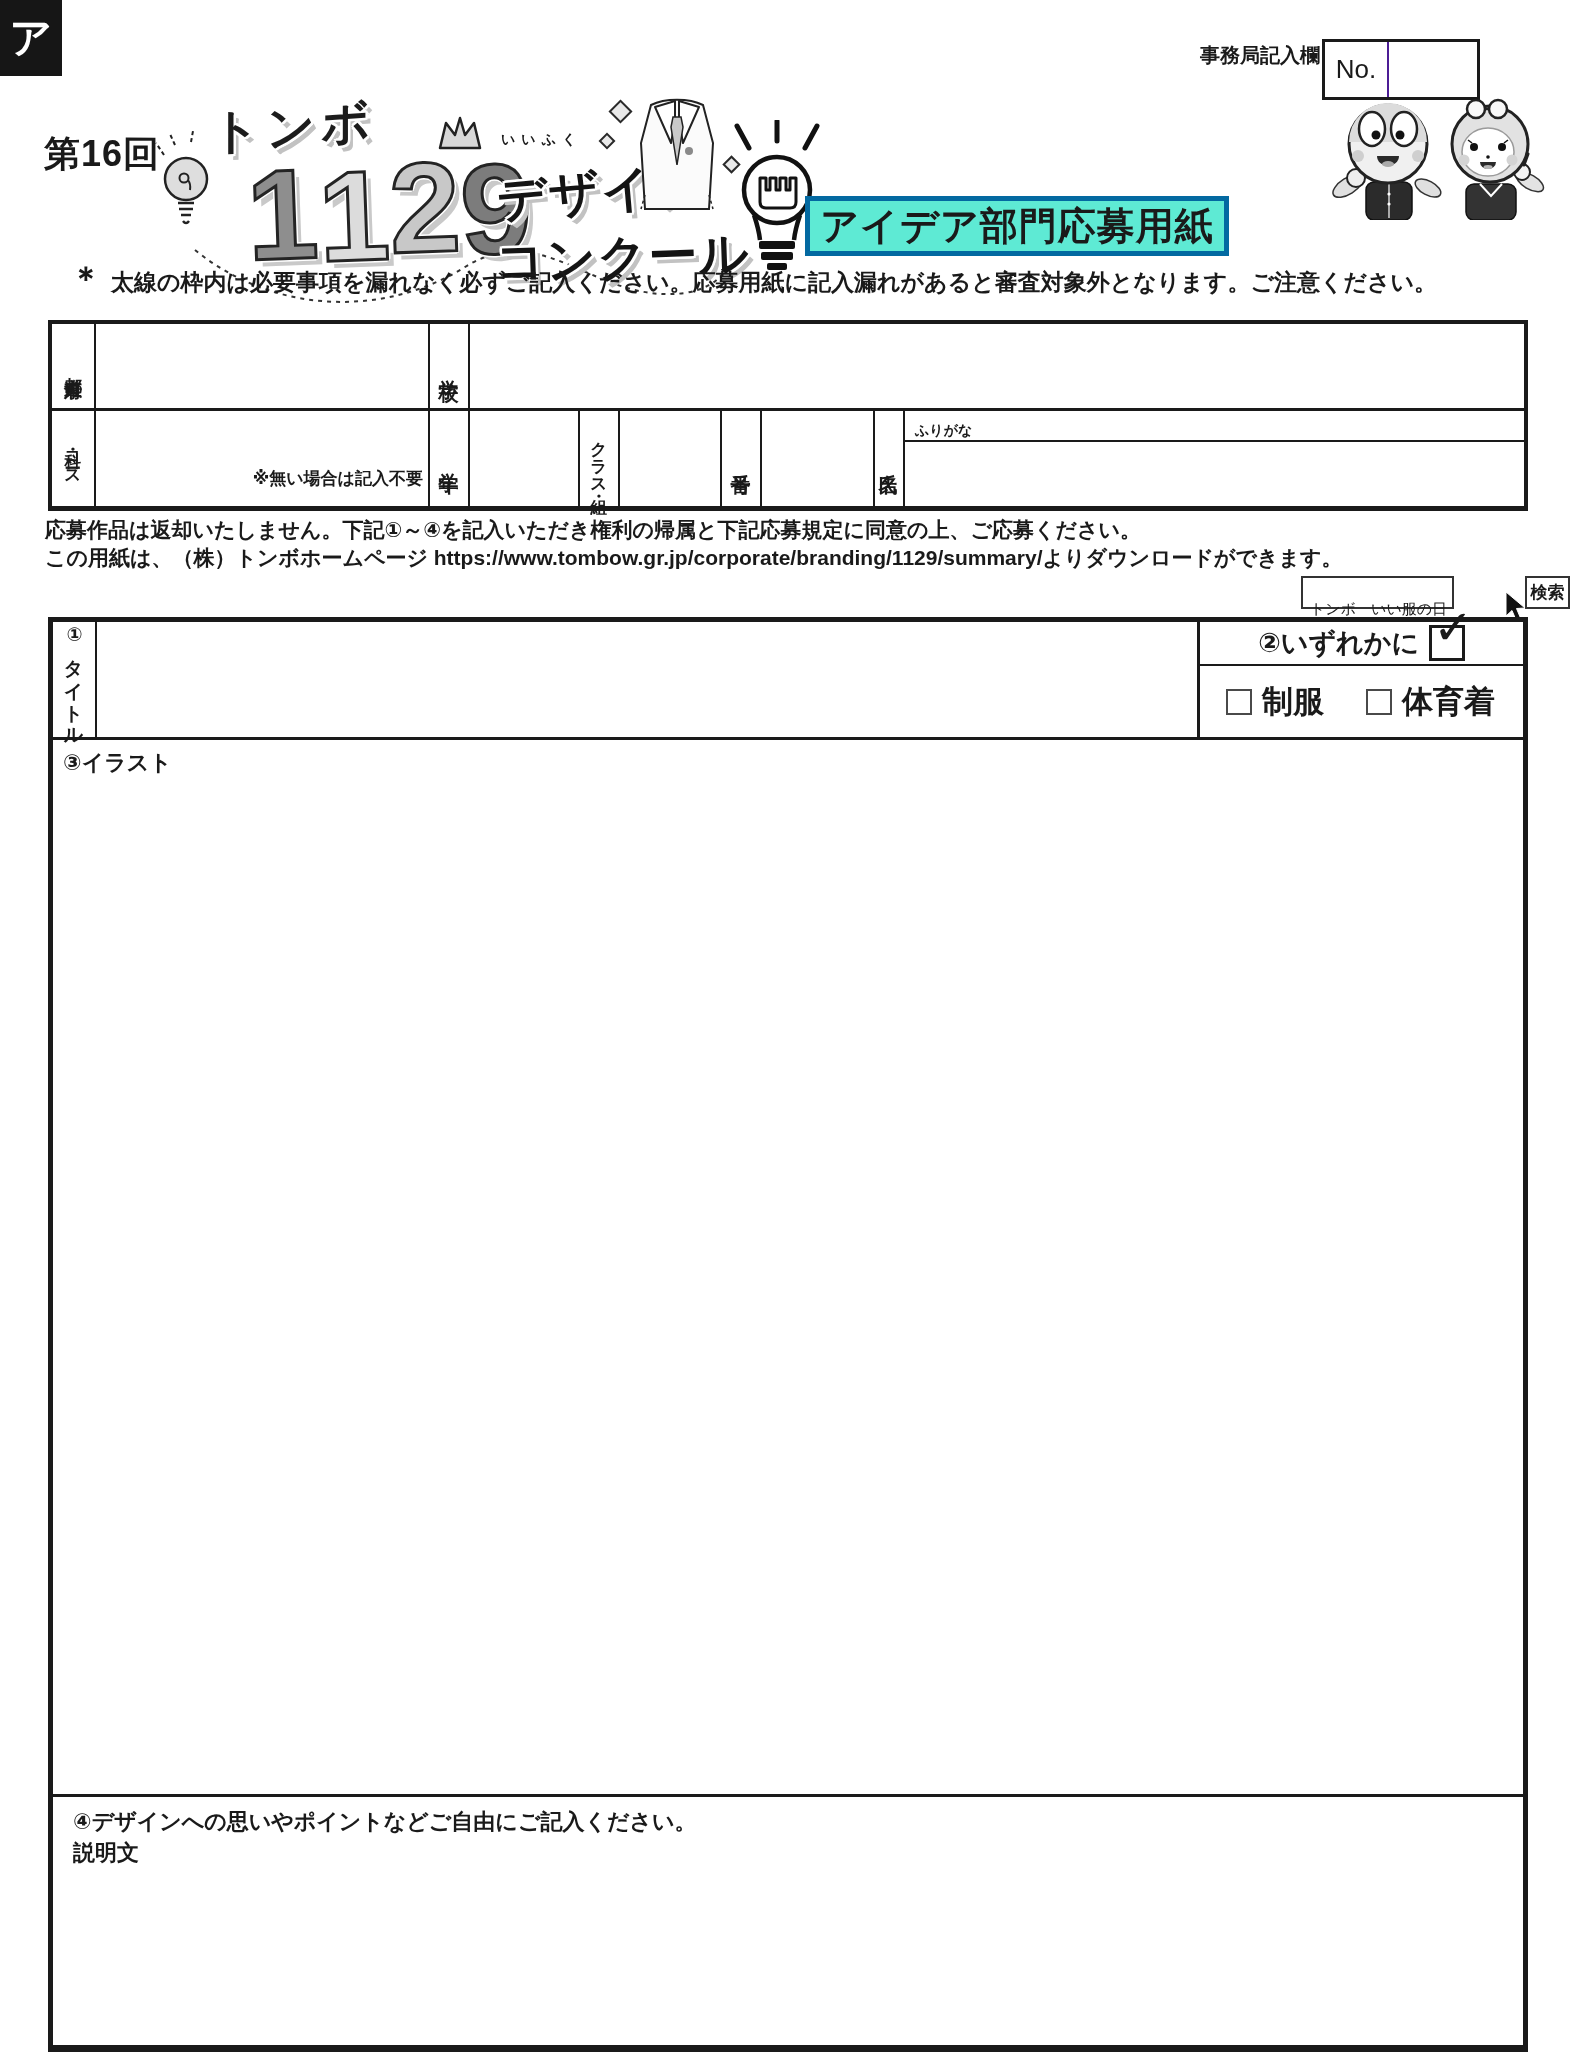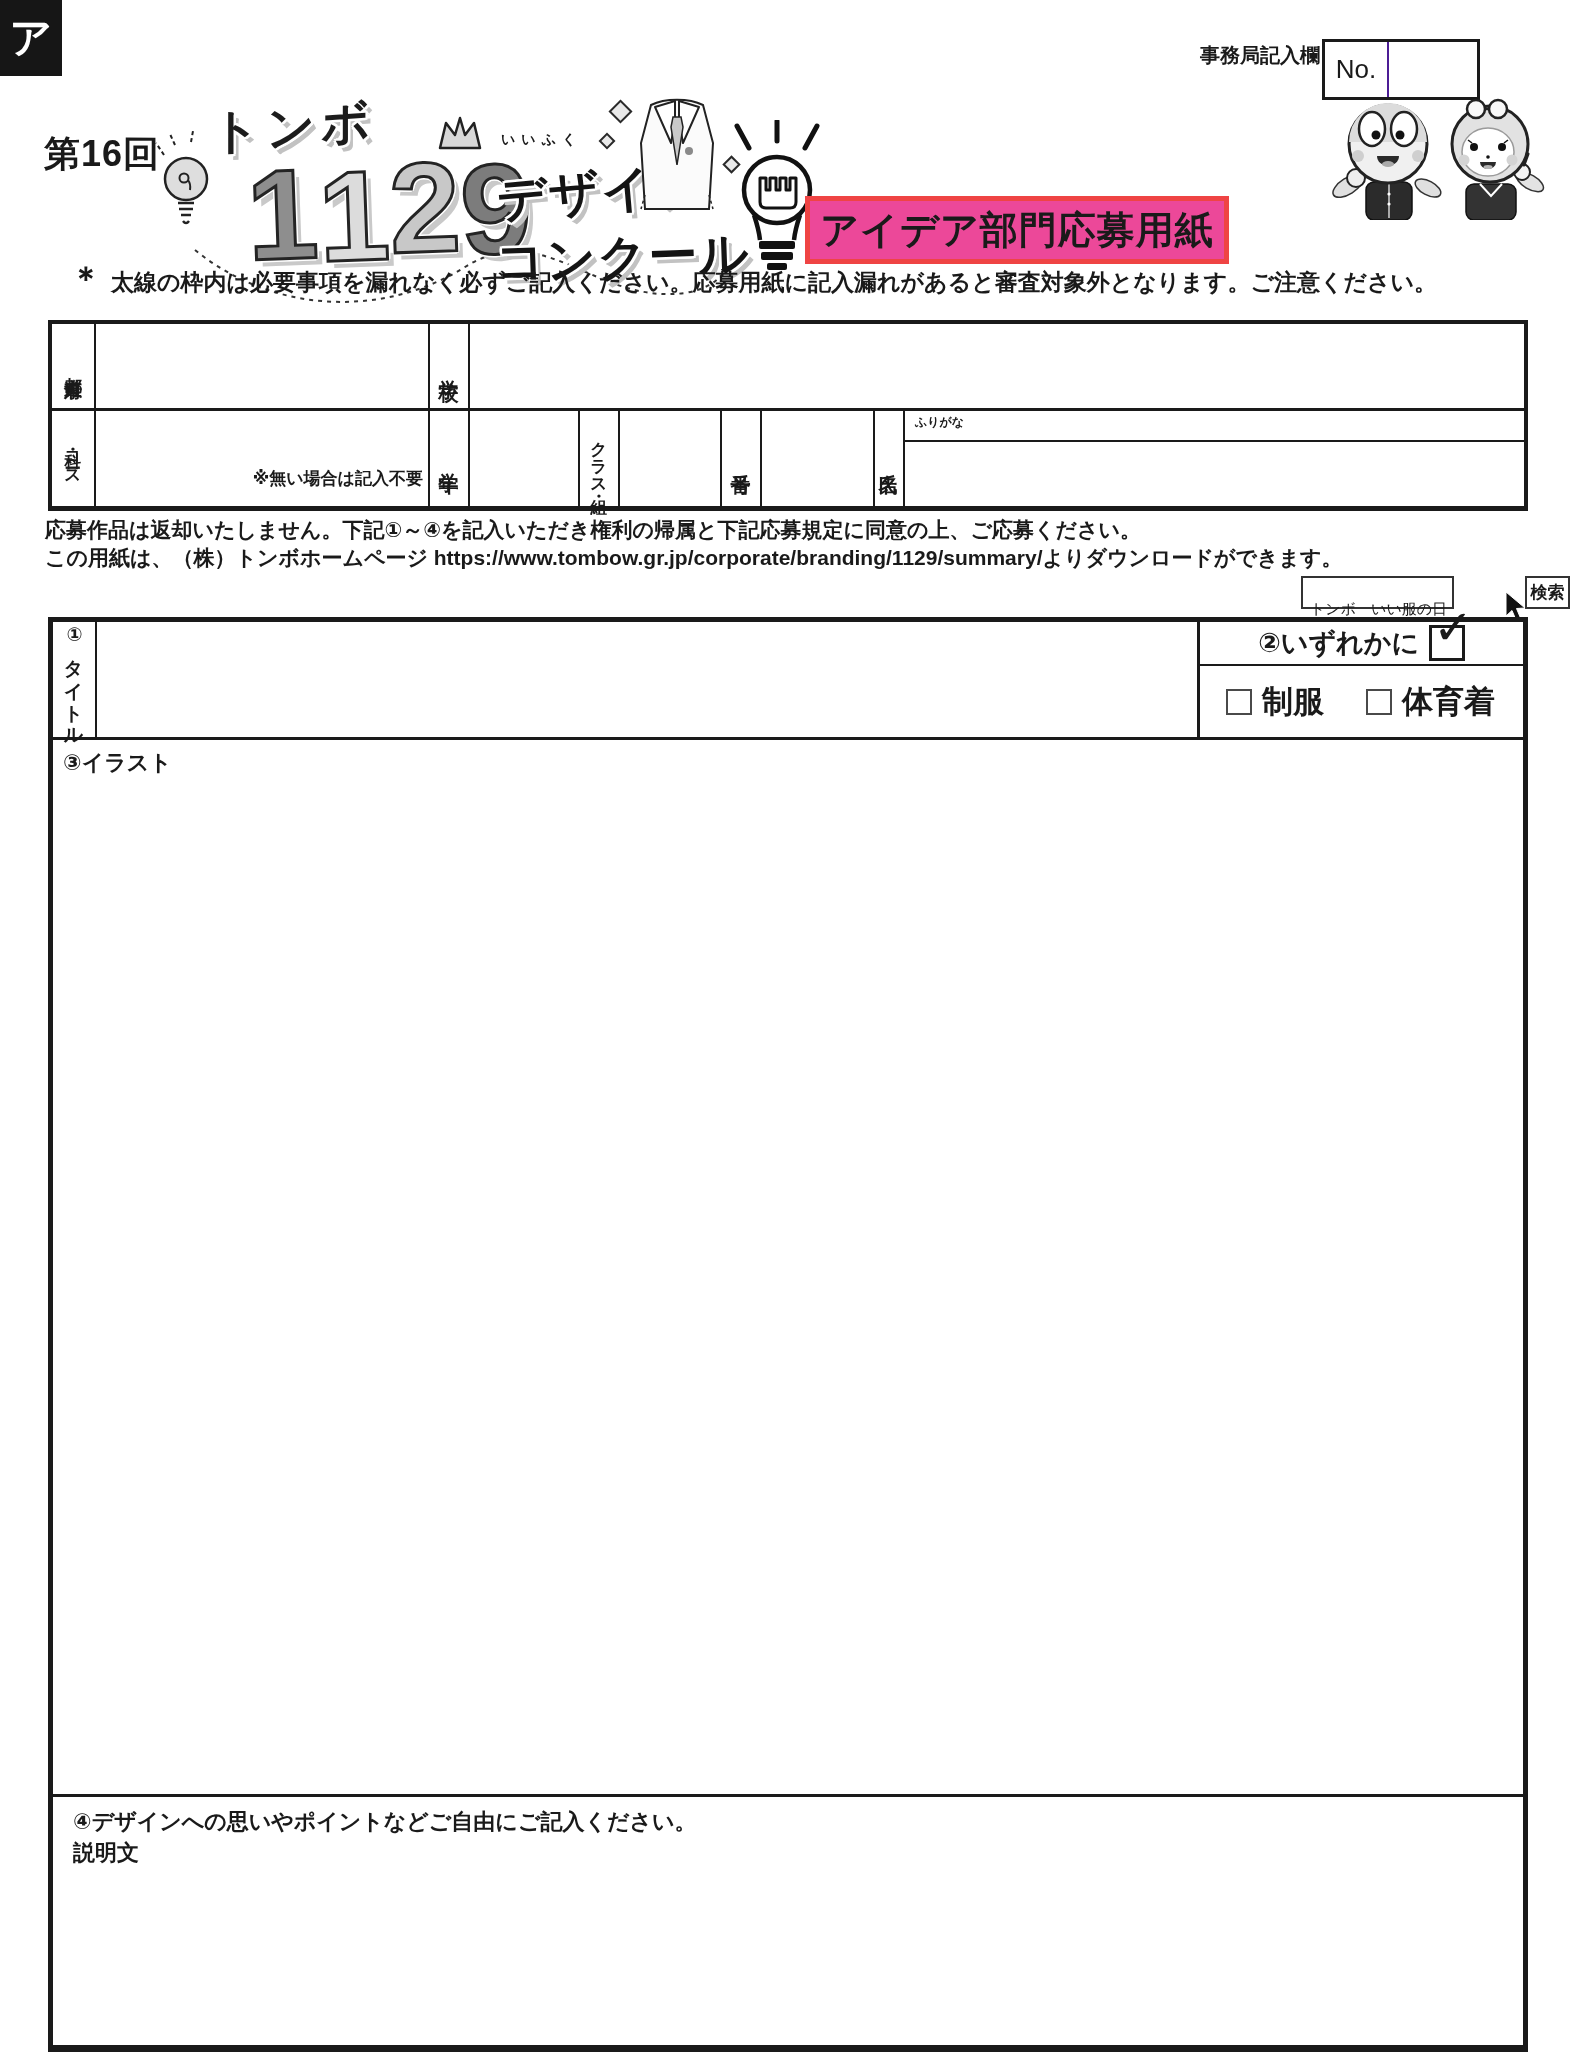--- a/index.html
+++ b/index.html
@@ -32,22 +32,22 @@
   .logo-bulb{position:absolute;left:20px;top:76px;}
   .logo-jacket{position:absolute;left:494px;top:40px;}
   .logo-swirl{position:absolute;left:30px;top:150px;}
   .spark{position:absolute;background:#e9e9e9;border:2px solid #2a2a2a;transform:rotate(45deg);}
   .spark1{left:477px;top:48px;width:13px;height:13px;}
   .spark2{left:466px;top:80px;width:8px;height:8px;}
   .spark3{left:590px;top:103px;width:9px;height:9px;}
 
   
   .bulb-icon{position:absolute;left:733px;top:120px;}
-  .form-title-box{position:absolute;left:805px;top:196px;width:424px;height:68px;border:5px solid #ef4444;
-    display:flex;align-items:center;justify-content:center;box-sizing:border-box;background:#ec4899;}
+  .form-title-box{position:absolute;left:805px;top:196px;width:424px;height:60px;border:5px solid #0369a1;
+    display:flex;align-items:center;justify-content:center;box-sizing:border-box;background:#5eead4;}
   .form-title-box span{font-size:38px;font-weight:600;letter-spacing:1px;}
 
   
   .office-label{position:absolute;left:1200px;top:42px;font-size:20px;font-weight:700;}
   .office-box{position:absolute;left:1322px;top:39px;width:158px;height:61px;border:3px solid #1a1a1a;display:flex;box-sizing:border-box;}
   .no-cell{width:62px;border-right:2px solid #4c1d95;display:flex;align-items:center;justify-content:center;font-size:26px;font-weight:400;}
   .no-space{flex:1;}
 
   .mascots{position:absolute;left:1322px;top:92px;}
 
@@ -68,21 +68,21 @@
   .w-pref{width:334px;}
   .w-sch{width:40px;}
   .w-grade{width:110px;}
   .w-cls{width:102px;}
   .w-num{width:113px;}
   .w-name{width:30px;}
   .fs20{font-size:20px;} .fs18{font-size:18px;} .fs17{font-size:16.5px;letter-spacing:0;}
   .cell-dept{position:relative;}
   .dept-note{position:absolute;right:5px;bottom:16px;font-size:17px;font-weight:700;}
   .name-area{flex:1;display:flex;flex-direction:column;}
-  .furi{height:31px;border-bottom:2px solid #1a1a1a;font-size:12px;font-weight:700;padding:3px 0 0 10px;box-sizing:border-box;}
+  .furi{height:31px;border-bottom:2px solid #1a1a1a;font-size:14px;font-weight:700;padding:11px 0 0 10px;box-sizing:border-box;}
   .name-space{flex:1;}
 
   
   .instr{position:absolute;left:45px;top:516px;font-size:21px;font-weight:700;line-height:28px;letter-spacing:0;}
   .search-box{position:absolute;left:1301px;top:576px;width:153px;height:33px;border:2px solid #333;box-sizing:border-box;
     font-size:15px;font-weight:500;padding:22px 0 0 7px;}
   .search-btn{position:absolute;left:1477px;top:576px;width:45px;height:33px;border:2px solid #333;box-sizing:border-box;
     display:flex;align-items:center;justify-content:center;font-size:17px;font-weight:600;margin-left:48px;}
   .cursor{position:absolute;left:1504px;top:592px;}
 

